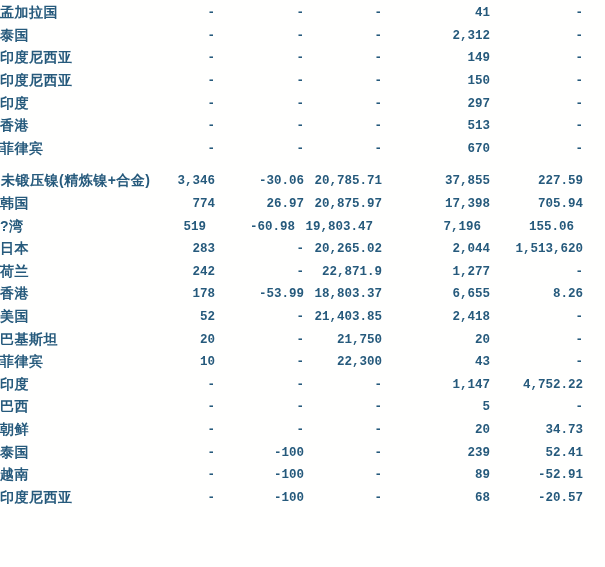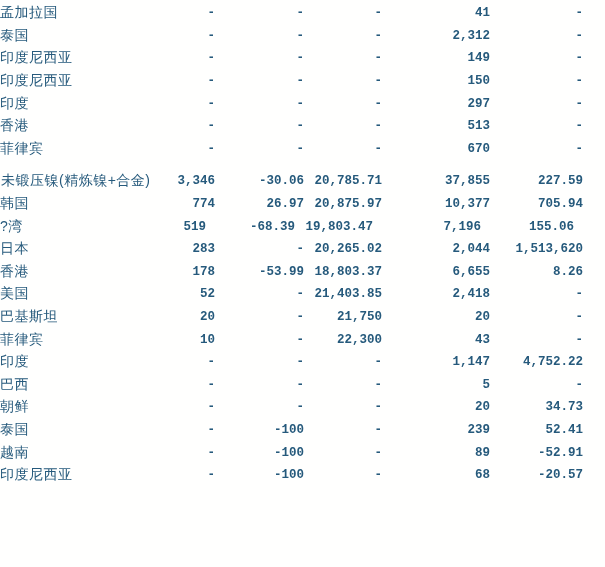--- a/index.html
+++ b/index.html
@@ -26,21 +26,21 @@
     margin: 0;
     padding: 0;
     height: 22.6px;
     vertical-align: middle;
     white-space: nowrap;
     overflow: visible;
   }
   td.label {
     font-family: "Liberation Sans", sans-serif;
     font-size: 14px;
-    font-weight: normal;
+    font-weight: bold;
     text-align: left;
     padding-left: 17px;
     letter-spacing: 0.5px;
   }
   tr.section td.label {
     padding-left: 1px;
   }
   td.num {
     font-family: "Liberation Mono", monospace;
     font-size: 12.5px;
@@ -142,40 +142,49 @@
           <td class="num">20,785.71</td>
           <td class="num">37,855</td>
           <td class="num">227.59</td>
           <td></td>
         </tr>
         <tr>
           <td class="label">韩国</td>
           <td class="num">774</td>
           <td class="num">26.97</td>
           <td class="num">20,875.97</td>
-          <td class="num">10,377</td>
+          <td class="num">17,398</td>
           <td class="num">705.94</td>
           <td></td>
         </tr>
         <tr class="shifted">
           <td class="label">?湾</td>
           <td class="num">519</td>
-          <td class="num">-68.39</td>
+          <td class="num">-60.98</td>
           <td class="num">19,803.47</td>
           <td class="num">7,196</td>
           <td class="num">155.06</td>
           <td></td>
         </tr>
         <tr>
           <td class="label">日本</td>
           <td class="num">283</td>
           <td class="num">-</td>
           <td class="num">20,265.02</td>
           <td class="num">2,044</td>
           <td class="num">1,513,620</td>
+          <td></td>
+        </tr>
+        <tr>
+          <td class="label">荷兰</td>
+          <td class="num">242</td>
+          <td class="num">-</td>
+          <td class="num">22,871.9</td>
+          <td class="num">1,277</td>
+          <td class="num">-</td>
           <td></td>
         </tr>
         <tr>
           <td class="label">香港</td>
           <td class="num">178</td>
           <td class="num">-53.99</td>
           <td class="num">18,803.37</td>
           <td class="num">6,655</td>
           <td class="num">8.26</td>
           <td></td>

